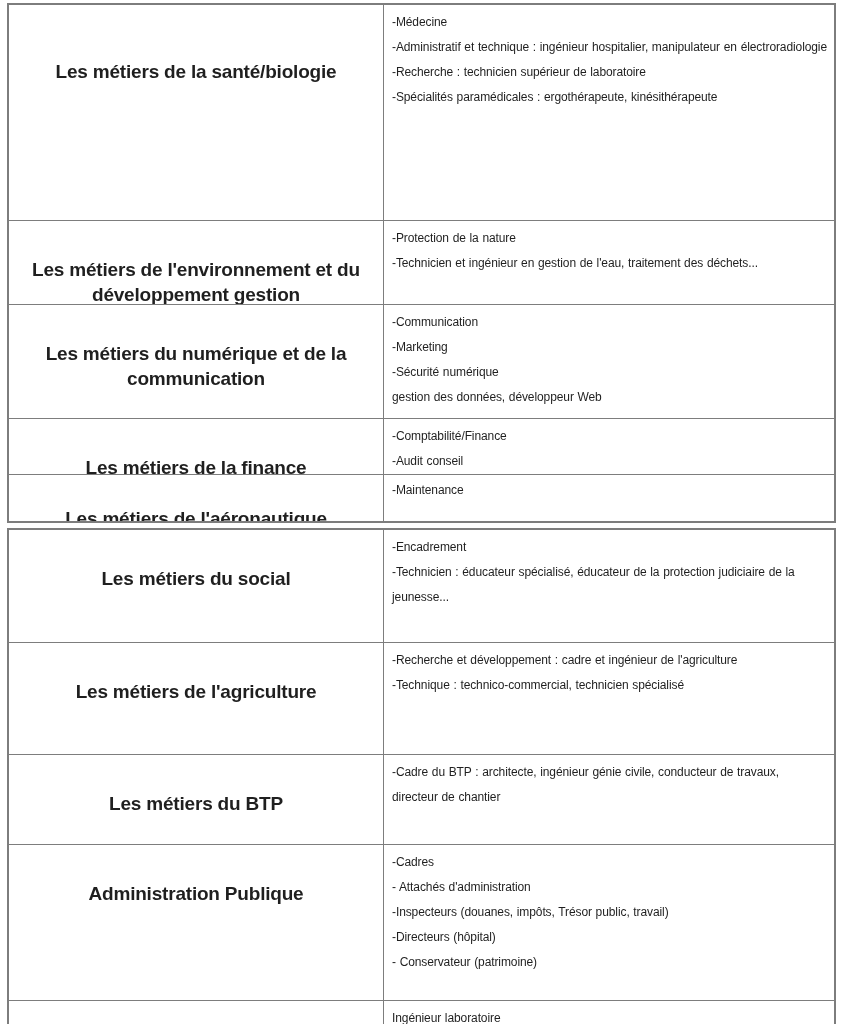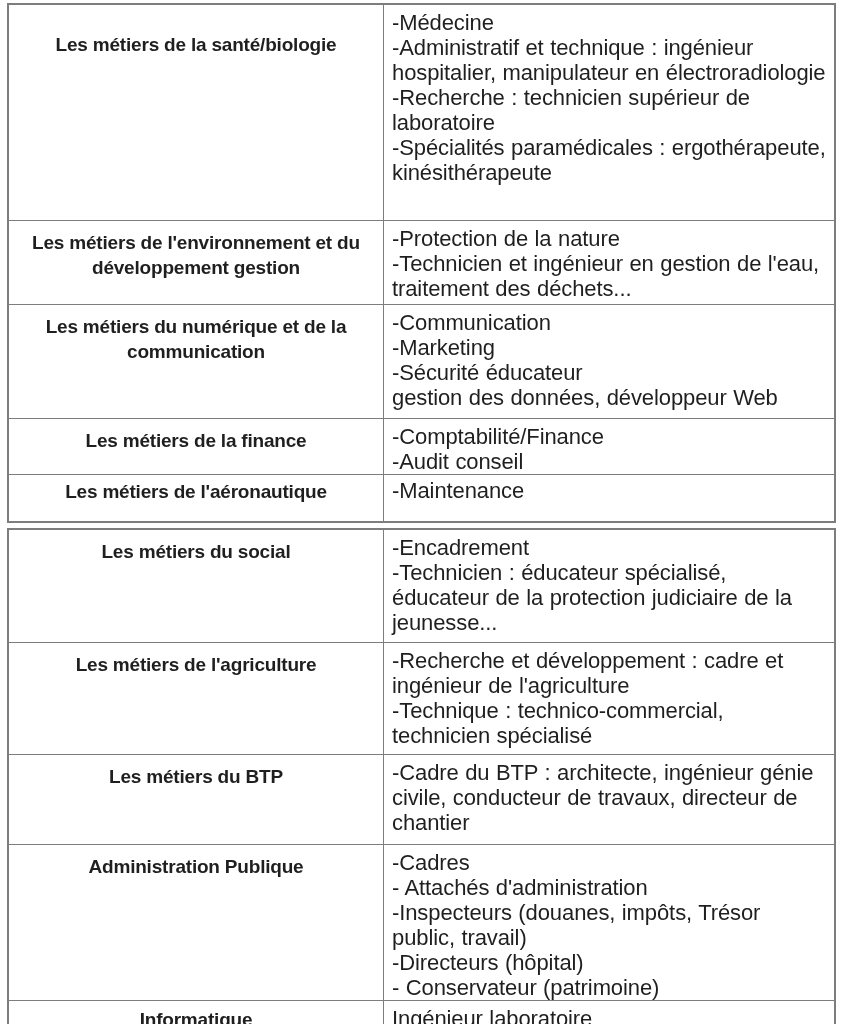--- a/index.html
+++ b/index.html
@@ -38,29 +38,30 @@
   .cat {
     width: 374px;
     flex: none;
     box-sizing: border-box;
     text-align: center;
     font-weight: bold;
     font-size: 19px;
     line-height: 25px;
     padding: 9px 8px 0 8px;
     letter-spacing: -0.2px;
+    margin-top: 27px;
   }
   .cat.deep {
     padding-top: 27px;
   }
   .det {
     flex: 1;
     box-sizing: border-box;
     border-left: 1.5px solid #7d7d7d;
-    font-size: 22px;
+    font-size: 12px;
     line-height: 25px;
     padding: 5px 6px 0 8px;
     letter-spacing: -0.1px;
   }
   .det-item {
     word-spacing: 0.5px;
   }
 </style>
 </head>
 <body>
@@ -85,21 +86,21 @@
         <div class="det-item">-Protection de la nature</div>
         <div class="det-item">-Technicien et ingénieur en gestion de l'eau, traitement des déchets...</div>
       </div>
     </div>
 
     <div class="row" style="height:114px">
       <div class="cat">Les métiers du numérique et de la communication</div>
       <div class="det">
         <div class="det-item">-Communication</div>
         <div class="det-item">-Marketing</div>
-        <div class="det-item">-Sécurité éducateur</div>
+        <div class="det-item">-Sécurité numérique</div>
         <div class="det-item">gestion des données, développeur Web</div>
       </div>
     </div>
 
     <div class="row" style="height:56px">
       <div class="cat">Les métiers de la finance</div>
       <div class="det">
         <div class="det-item">-Comptabilité/Finance</div>
         <div class="det-item">-Audit conseil</div>
       </div>

